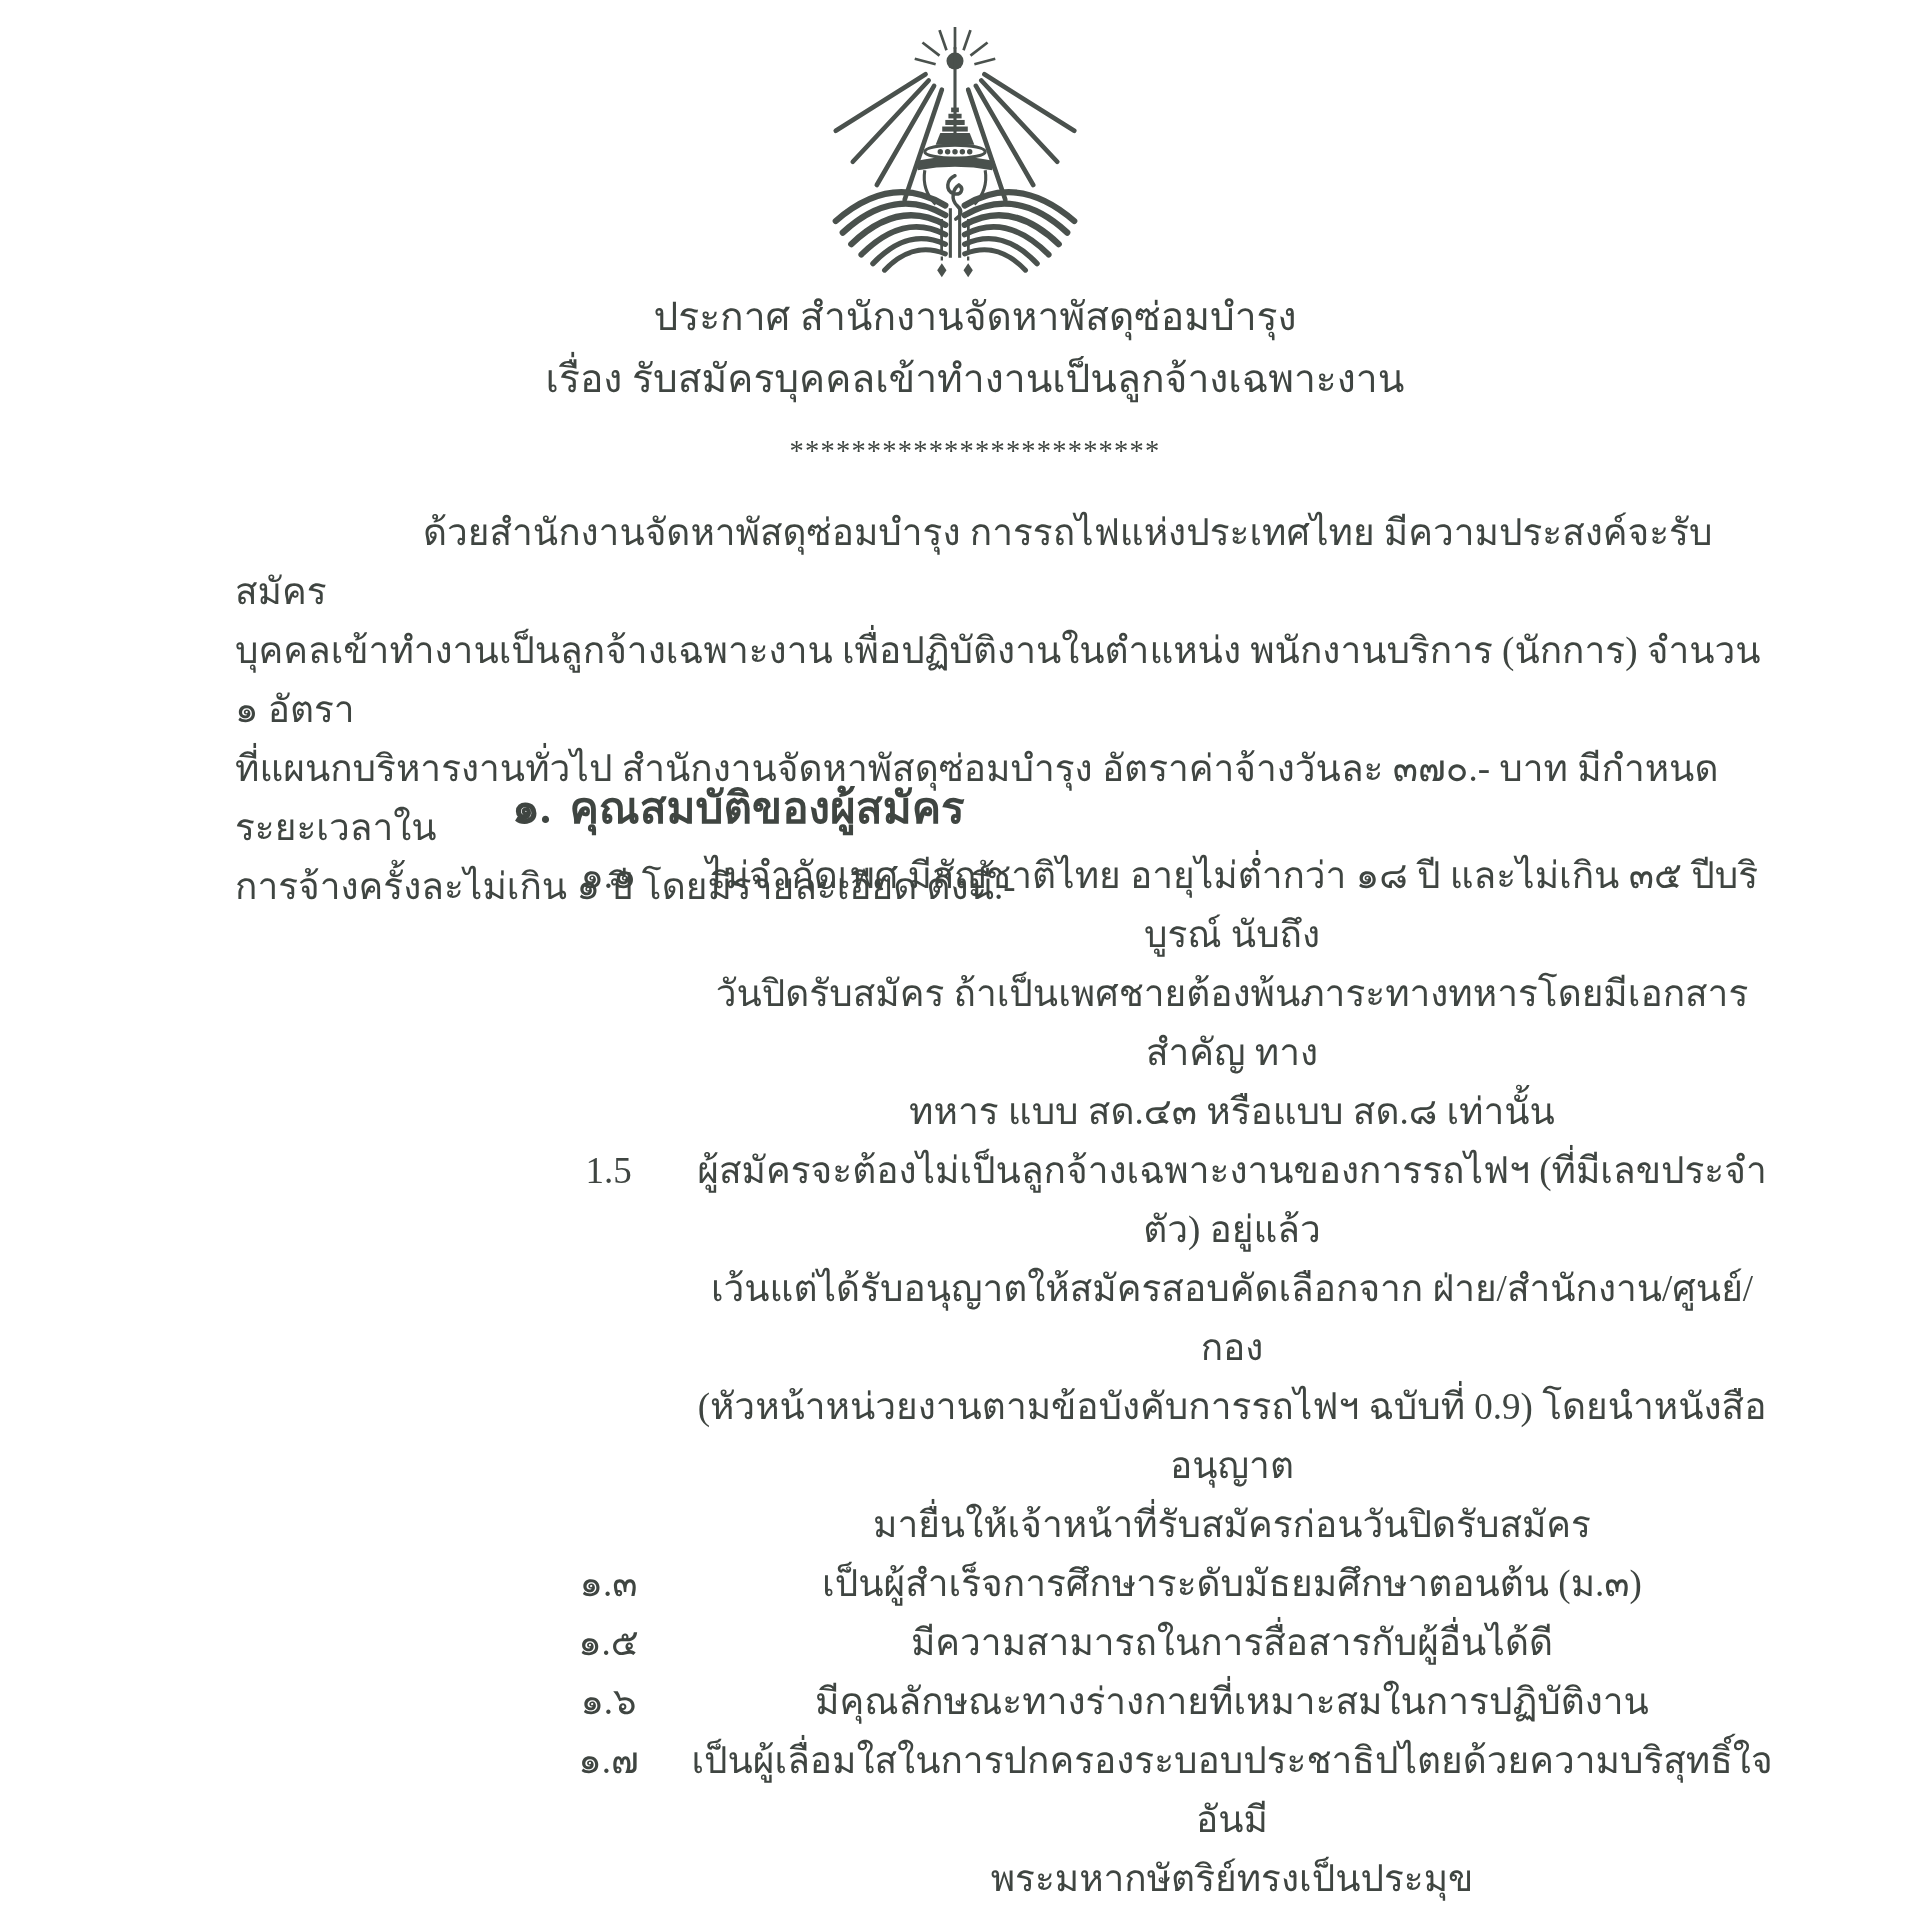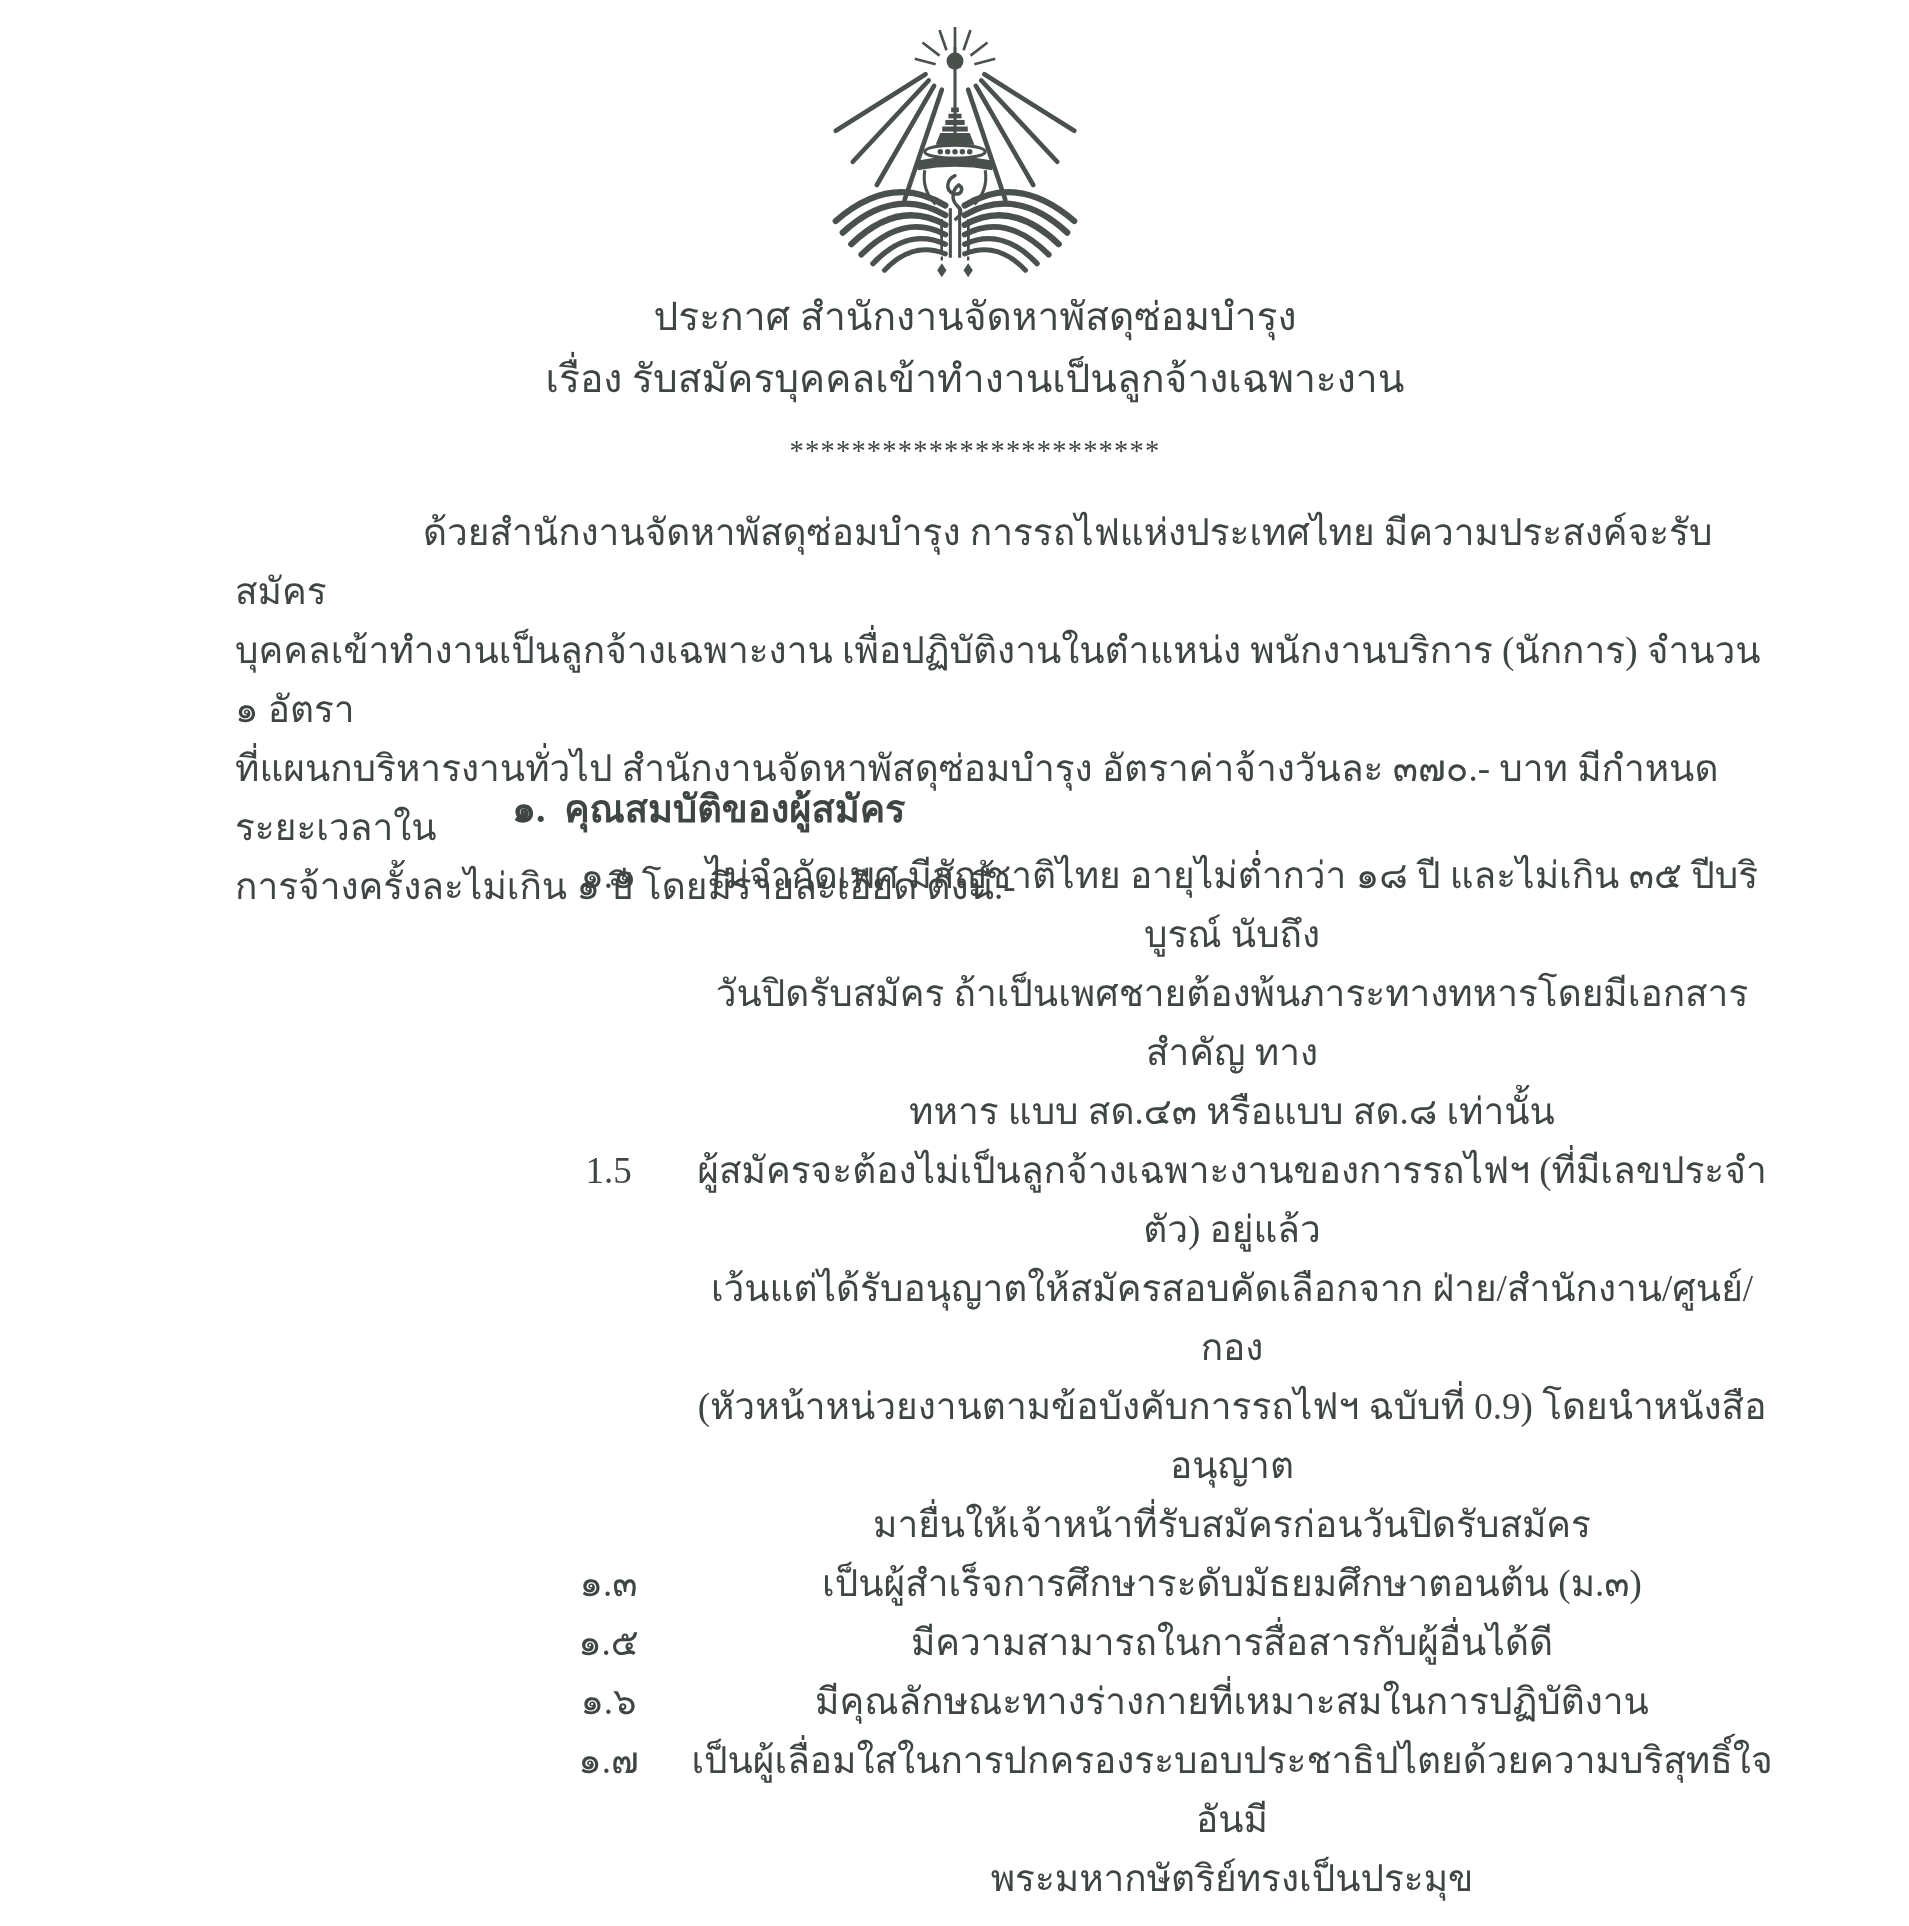--- a/index.html
+++ b/index.html
@@ -16,21 +16,21 @@
   .logo-wrap svg{width:100%;height:100%;}
 
   .title-block{position:absolute;top:286px;left:0;right:0;text-align:center;
     font-size:39px;line-height:62px;white-space:nowrap;padding-left:40px;}
   .separator{font-size:28.5px;letter-spacing:1.2px;margin-top:25px;line-height:31px;}
 
   .intro{position:absolute;top:499px;left:231px;width:1545px;margin:4px;
     font-size:37px;line-height:59px;text-indent:188px;white-space:pre-line;}
 
   .section-heading{position:absolute;top:786px;left:512px;
-    font-size:38px;line-height:46px;font-weight:600;white-space:nowrap;}
+    font-size:44px;line-height:46px;font-weight:600;white-space:nowrap;}
   .section-heading .sec-num{margin-right:18.5px;}
 
   .items{position:absolute;top:846px;left:561px;width:1221px;
     font-size:37px;line-height:59px;}
   .item-row{display:flex;align-items:flex-start;text-align:center;}
   .item-num{flex:0 0 95px;}
   .item-text{flex:1 1 auto;white-space:pre-line;margin-left:26px;}
 </style>
 </head>
 <body style="--ink: #3f4541; --logo: #4a514d; background: rgb(255, 255, 255);">

